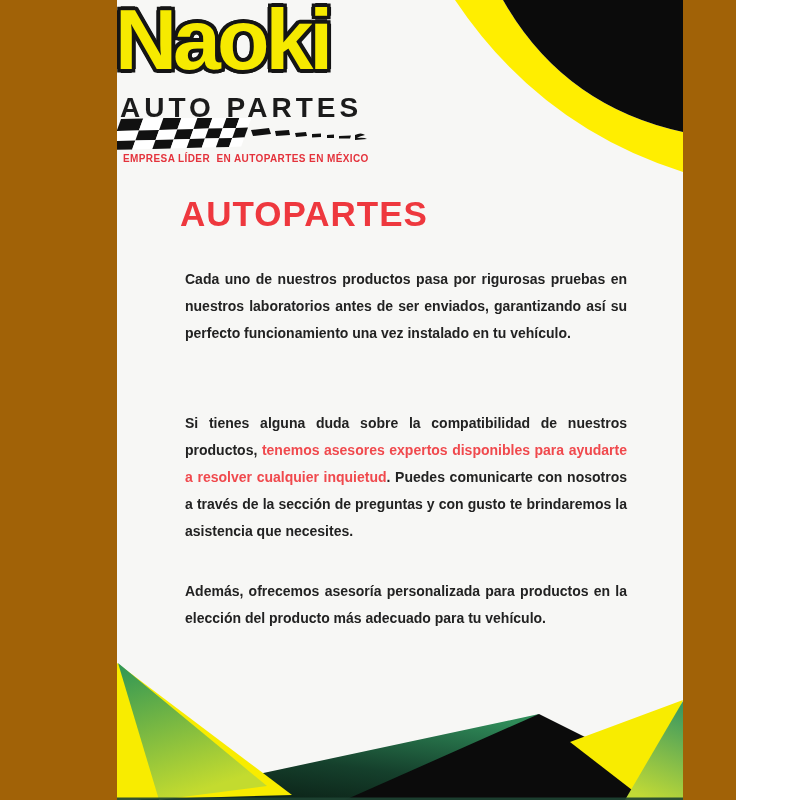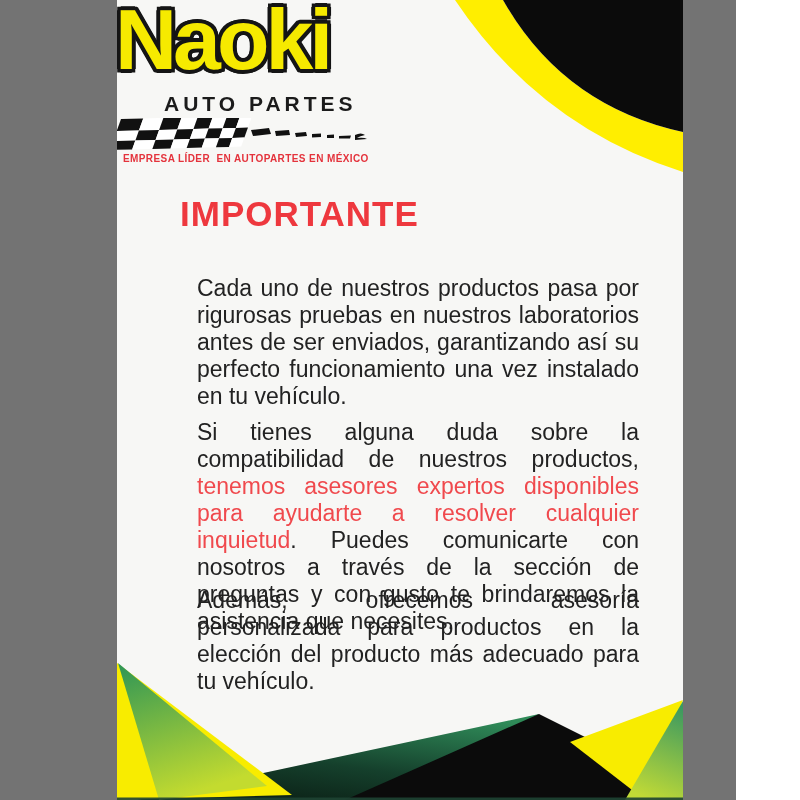--- a/index.html
+++ b/index.html
@@ -1,52 +1,52 @@
 <!DOCTYPE html>
 <html><head>
 <meta charset="utf-8">
 <style>
   html,body{margin:0;padding:0;background:#ffffff;width:800px;height:800px;overflow:hidden;}
   *{box-sizing:border-box;}
-  .stage{position:relative;width:736px;height:800px;background:#737373;font-family:"Liberation Sans",sans-serif;}
+  .stage{position:relative;width:736px;height:800px;background:#a16207;font-family:"Liberation Sans",sans-serif;}
   .card{position:absolute;left:117px;top:0;width:566px;height:800px;background:#f7f7f5;overflow:hidden;}
 
   
   .logo{
     position:absolute;top:-10px;left:-2px;
     font-size:86px;font-weight:900;letter-spacing:-4px;
     color:#f6ea00;
     -webkit-text-stroke:7px #151515;
     paint-order:stroke fill;
     text-shadow:
       3px 3px 0 #151515,-3px 3px 0 #151515,3px -3px 0 #151515,-3px -3px 0 #151515,
       4px 0 0 #151515,-4px 0 0 #151515,0 4px 0 #151515,0 -4px 0 #151515;
     white-space:nowrap;
   }
   .subtitle{
     position:absolute;top:92px;left:3px;
-    font-size:21px;font-weight:700;letter-spacing:4px;color:#1b1b1b;white-space:nowrap;margin-left:44px;
+    font-size:28px;font-weight:700;letter-spacing:4px;color:#1b1b1b;white-space:nowrap;
   }
   .flag{position:absolute;top:118px;left:0;}
   .tagline{
     position:absolute;top:153px;left:6px;
     font-size:10px;font-weight:800;letter-spacing:.4px;color:#e4333c;white-space:pre;
   }
 
   
   .corner-svg{position:absolute;top:0;right:0;}
 
   
   .heading{
     position:absolute;top:194px;left:63px;
     font-size:35px;font-weight:800;letter-spacing:1px;color:#ee383e;
   }
   .para{
-    position:absolute;left:80px;width:442px;
-    font-size:23px;font-weight:400;line-height:27px;color:#222222;
+    position:absolute;left:68px;width:442px;
+    font-size:14px;font-weight:700;line-height:27px;color:#222222;
     text-align:justify;text-align-last:left;
   }
   .p1{top:252px;}
   .p2{top:396px;}
   .p3{top:564px;}
   .hl{color:#f0494d;}
 
   
   .bottom-svg{position:absolute;left:0;bottom:0;}
 </style>
@@ -101,21 +101,21 @@
       </g>
     </svg>
 
     <div class="tagline">EMPRESA LÍDER  EN AUTOPARTES EN MÉXICO</div>
 
     <svg class="corner-svg" width="566" height="200" viewBox="0 0 566 200">
       <path d="M338,0 L386,0 Q446,106 566,132 L566,172 Q423,127 338,0 Z" fill="#ffee00"></path>
       <path d="M386,0 L566,0 L566,132 Q446,106 386,0 Z" fill="#0b0b0b"></path>
     </svg>
 
-    <div class="heading">IMPORTANTE</div>
+    <div class="heading">AUTOPARTES</div>
 
     <p class="para p1">Cada uno de nuestros productos pasa por rigurosas pruebas en nuestros laboratorios antes de ser enviados, garantizando así su perfecto funcionamiento una vez instalado en tu vehículo.</p>
 
     <p class="para p2"><span>Si tienes alguna duda sobre la compatibilidad de nuestros productos, </span><span class="hl">tenemos asesores expertos disponibles para ayudarte a resolver cualquier inquietud</span><span>. Puedes comunicarte con nosotros a través de la sección de preguntas y con gusto te brindaremos la asistencia que necesites.</span></p>
 
     <p class="para p3">Además, ofrecemos asesoría personalizada para productos en la elección del producto más adecuado para tu vehículo.</p>
 
     <svg class="bottom-svg" width="566" height="145" viewBox="0 0 566 145">
       <defs>
         <linearGradient id="gMountain" x1="0.75" y1="0" x2="0.15" y2="1">

